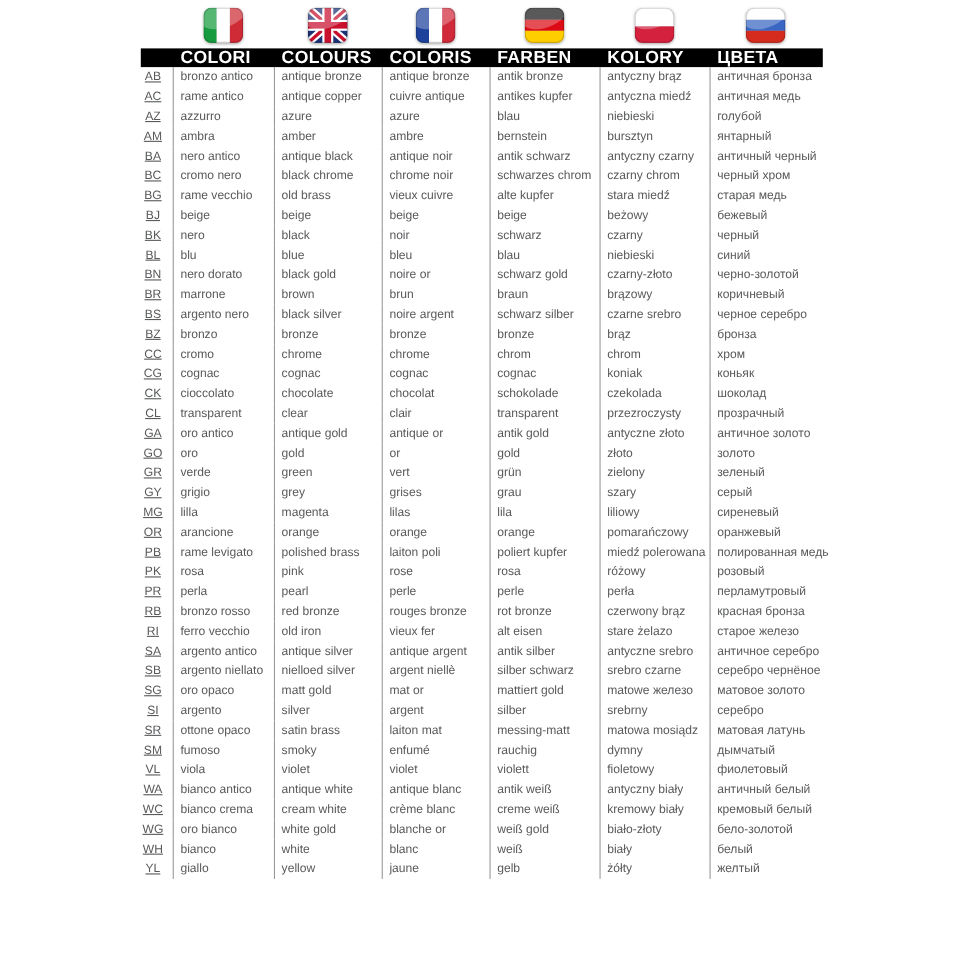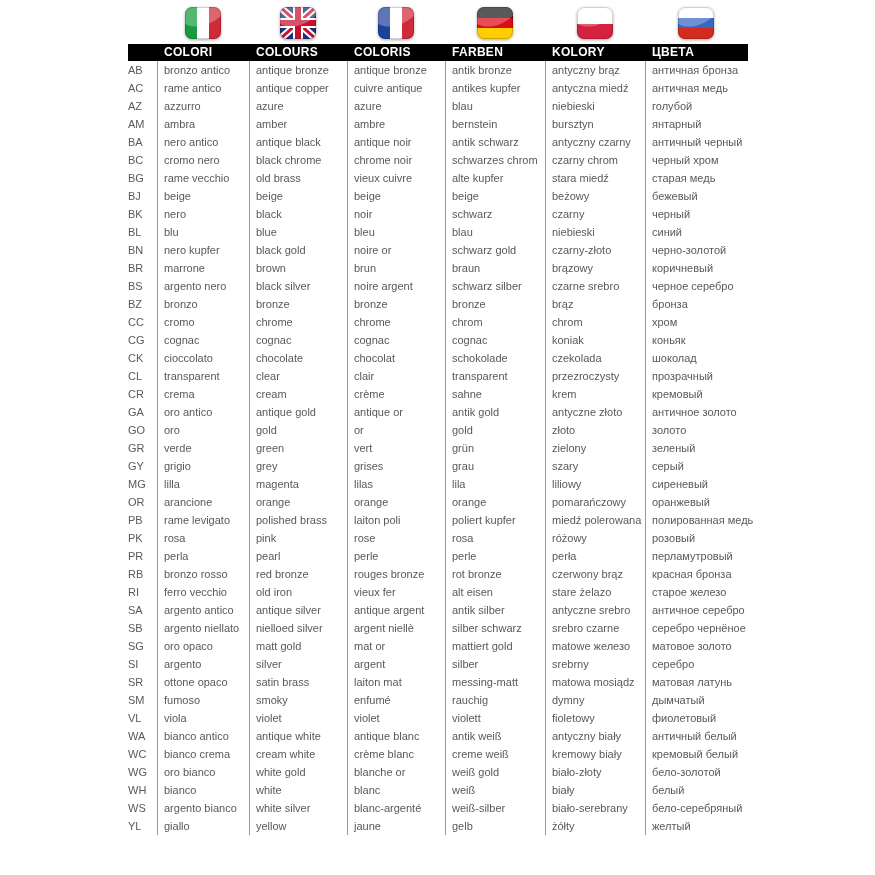--- a/index.html
+++ b/index.html
@@ -13,38 +13,38 @@
     position:absolute; top:7px; width:36px; height:32px;
     filter:drop-shadow(0 1px 1.5px rgba(0,0,0,0.35));
   }
   
   .header-bar {
     position:absolute; top:44px; left:128px; width:620px; height:17px;
     background:#000000;
   }
   .header-label {
     position:absolute; top:0; height:17px; line-height:17px;
-    color:#ffffff; font-size:12px; font-weight:bold; letter-spacing:0.3px;
+    color:#ffffff; font-size:16px; font-weight:bold; letter-spacing:0.3px;
     white-space:nowrap;
   }
   
   .table-body { position:absolute; top:61px; left:128px; width:620px; }
   .row {
     display:grid;
     grid-template-columns:29px 92px 98px 98px 100px 100px 103px;
     height:18px;
   }
   .cell {
     font-size:11px; line-height:18px; color:#58595b;
     padding-left:6px; border-left:1px solid #999999;
     white-space:nowrap; overflow:visible;
   }
   .cell.code {
-    border-left:none; text-align:left;
-    padding-left:0; padding-right:7px;
+    border-left:none; text-align:center;
+    padding-left:0; padding-right:7px;text-decoration:underline;
   }
 </style>
 </head>
 <body>
 
 <div class="page">
 
   <div class="flags">
     <svg class="flag" style="left:185px" viewBox="0 0 36 32">
       <defs>
@@ -240,21 +240,21 @@
       <div class="cell">blu</div>
       <div class="cell">blue</div>
       <div class="cell">bleu</div>
       <div class="cell">blau</div>
       <div class="cell">niebieski</div>
       <div class="cell">синий</div>
     </div>
 
     <div class="row">
       <div class="cell code">BN</div>
-      <div class="cell">nero kupfer</div>
+      <div class="cell">nero dorato</div>
       <div class="cell">black gold</div>
       <div class="cell">noire or</div>
       <div class="cell">schwarz gold</div>
       <div class="cell">czarny-złoto</div>
       <div class="cell">черно-золотой</div>
     </div>
 
     <div class="row">
       <div class="cell code">BR</div>
       <div class="cell">marrone</div>
@@ -318,29 +318,20 @@
     <div class="row">
       <div class="cell code">CL</div>
       <div class="cell">transparent</div>
       <div class="cell">clear</div>
       <div class="cell">clair</div>
       <div class="cell">transparent</div>
       <div class="cell">przezroczysty</div>
       <div class="cell">прозрачный</div>
     </div>
 
-    <div class="row">
-      <div class="cell code">CR</div>
-      <div class="cell">crema</div>
-      <div class="cell">cream</div>
-      <div class="cell">crème</div>
-      <div class="cell">sahne</div>
-      <div class="cell">krem</div>
-      <div class="cell">кремовый</div>
-    </div>
 
     <div class="row">
       <div class="cell code">GA</div>
       <div class="cell">oro antico</div>
       <div class="cell">antique gold</div>
       <div class="cell">antique or</div>
       <div class="cell">antik gold</div>
       <div class="cell">antyczne złoto</div>
       <div class="cell">античное золото</div>
     </div>
@@ -550,29 +541,20 @@
     <div class="row">
       <div class="cell code">WH</div>
       <div class="cell">bianco</div>
       <div class="cell">white</div>
       <div class="cell">blanc</div>
       <div class="cell">weiß</div>
       <div class="cell">biały</div>
       <div class="cell">белый</div>
     </div>
 
-    <div class="row">
-      <div class="cell code">WS</div>
-      <div class="cell">argento bianco</div>
-      <div class="cell">white silver</div>
-      <div class="cell">blanc-argenté</div>
-      <div class="cell">weiß-silber</div>
-      <div class="cell">biało-serebrany</div>
-      <div class="cell">бело-серебряный</div>
-    </div>
 
     <div class="row">
       <div class="cell code">YL</div>
       <div class="cell">giallo</div>
       <div class="cell">yellow</div>
       <div class="cell">jaune</div>
       <div class="cell">gelb</div>
       <div class="cell">żółty</div>
       <div class="cell">желтый</div>
     </div>

